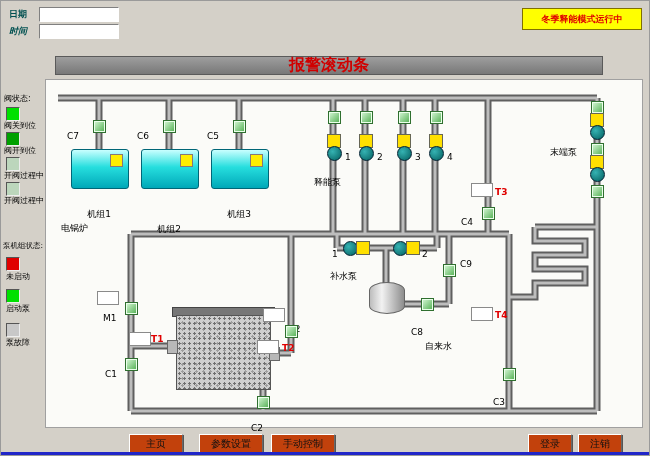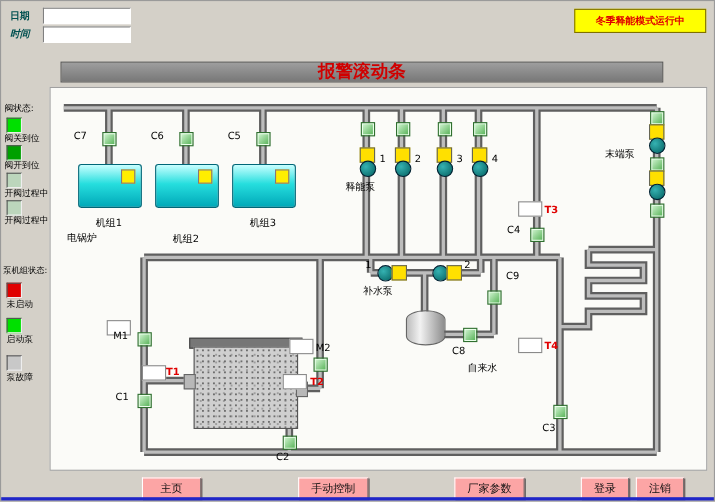--- a/index.html
+++ b/index.html
@@ -13,21 +13,21 @@
          font-size:18px;font-weight:bold;color:#00a878;letter-spacing:2px;}
   .mode-btn{position:absolute;left:521px;top:7px;width:118px;height:20px;background:#ffff00;
             border:1px solid #807000;color:#e00000;font-size:9px;font-weight:bold;
             display:flex;align-items:center;justify-content:center;cursor:pointer;}
   .alarm{position:absolute;left:30px;top:55px;width:546px;height:17px;
          background:linear-gradient(#9e9e9e,#787878);border:1px solid #5a5a5a;
          color:#d00000;font-size:16px;font-weight:bold;display:flex;align-items:center;justify-content:center;margin-left:24px;}
   .panel{position:absolute;left:44px;top:78px;width:598px;height:349px;background:#fbfbf8;
          border:1px solid #a0a0a0;box-sizing:border-box;}
   .pipes{position:absolute;left:0;top:0;pointer-events:none;}
-  .lbl{position:absolute;font-size:9px;color:#000;white-space:nowrap;}
+  .lbl{position:absolute;font-size:9px;color:#000;white-space:nowrap;margin-top:12px;}
   .temp{position:absolute;font-size:9px;font-weight:bold;color:#e00000;white-space:nowrap;}
   .wbox{position:absolute;width:20px;height:12px;background:#fff;border:1px solid #8a8a8a;}
   .valve{position:absolute;width:11px;height:11px;
          background:linear-gradient(135deg,#d8f8d8,#4fae4f);
          border:1px solid #2f6f2f;box-shadow:inset 0 0 0 1px #eaffea;cursor:pointer;}
   .boiler{position:absolute;width:56px;height:38px;border-radius:3px;cursor:pointer;
           background:linear-gradient(#c8ffff 0%,#26dede 45%,#00a8b8 100%);border:1px solid #067;}
   .boiler .ysq{position:absolute;right:5px;top:4px;width:11px;height:11px;background:#ffee00;border:1px solid #877;}
   .pump-h{position:absolute;width:27px;height:14px;cursor:pointer;}
   .pump-h .pc{position:absolute;left:0;top:0;width:13px;height:13px;border-radius:50%;
@@ -41,21 +41,21 @@
        background:linear-gradient(90deg,#bdbdbd,#f2f2f2 35%,#8d8d8d);border:1px solid #666;
        border-radius:50%/26%;}
   .stank-top{position:absolute;left:171px;top:306px;width:101px;height:8px;background:#777;border:1px solid #444;}
   .stank{position:absolute;left:175px;top:314px;width:93px;height:73px;background-color:#cfcfcf;
          background-image:radial-gradient(#6e6e6e 1px,transparent 1.3px),radial-gradient(#9e9e9e 1px,transparent 1.3px);
          background-size:5px 5px,7px 7px;background-position:0 0,2px 3px;border:1px solid #555;}
   .nub{position:absolute;width:9px;height:12px;background:#b8b8b8;border:1px solid #666;}
   .leg-title{position:absolute;font-size:8px;font-weight:normal;color:#000;white-space:nowrap;}
   .leg-sq{position:absolute;width:12px;height:12px;border:1px solid;border-color:#555 #eee #eee #555;}
   .leg-lbl{position:absolute;font-size:8px;color:#000;white-space:nowrap;}
-  .btn{position:absolute;height:18px;background:#fca5a5;border:1px solid;border-color:#fff #6a6a6a #6a6a6a #fff;
+  .btn{position:absolute;height:18px;background:#c2410c;border:1px solid;border-color:#fff #6a6a6a #6a6a6a #fff;
        font-size:10px;color:#111;display:flex;align-items:center;justify-content:center;cursor:pointer;
        box-shadow:1px 1px 0 #555;}
   .taskbar{position:absolute;left:0;top:451px;width:650px;height:5px;background:#2026c8;}
 </style>
 </head>
 <body>
 
 <div class="screen">
 
   <div class="hdr-label" style="left:8px;top:7px;">日期</div>
@@ -193,19 +193,19 @@
   <div class="temp" style="left:281px;top:342px;">T2</div>
 
   <div class="valve" style="left:256px;top:395px;"></div>
   <div class="lbl" style="left:250px;top:410px;">C2</div>
   <div class="wbox" style="left:470px;top:306px;"></div>
   <div class="temp" style="left:494px;top:309px;">T4</div>
   <div class="valve" style="left:502px;top:367px;"></div>
   <div class="lbl" style="left:492px;top:384px;">C3</div>
 
   <div class="btn" style="left:128px;top:433px;width:52px;">主页</div>
+  <div class="btn" style="left:198px;top:433px;width:62px;">参数设置</div>
   <div class="btn" style="left:270px;top:433px;width:62px;">手动控制</div>
-  <div class="btn" style="left:412px;top:433px;width:62px;">厂家参数</div>
   <div class="btn" style="left:527px;top:433px;width:42px;">登录</div>
   <div class="btn" style="left:577px;top:433px;width:42px;">注销</div>
 
   <div class="taskbar"></div>
 </div>
 
 </body></html>

